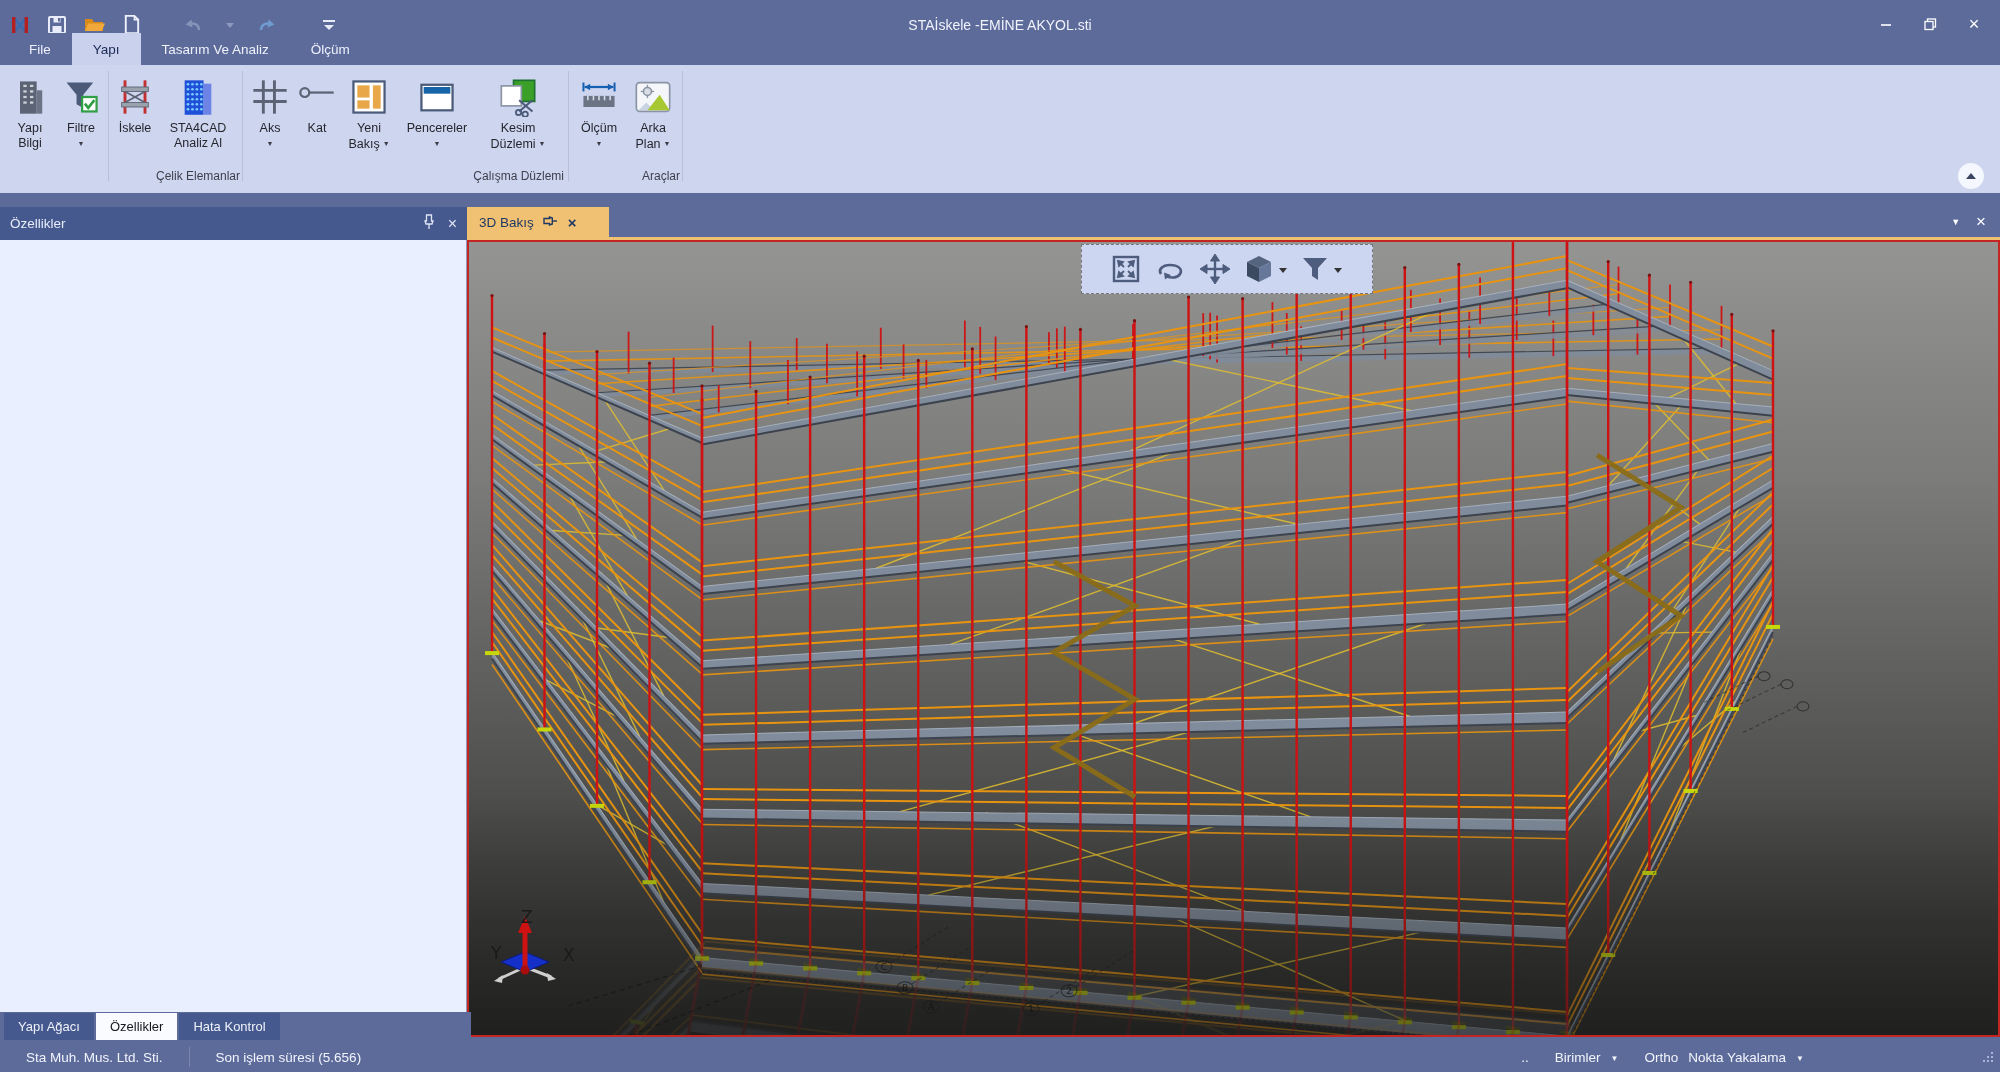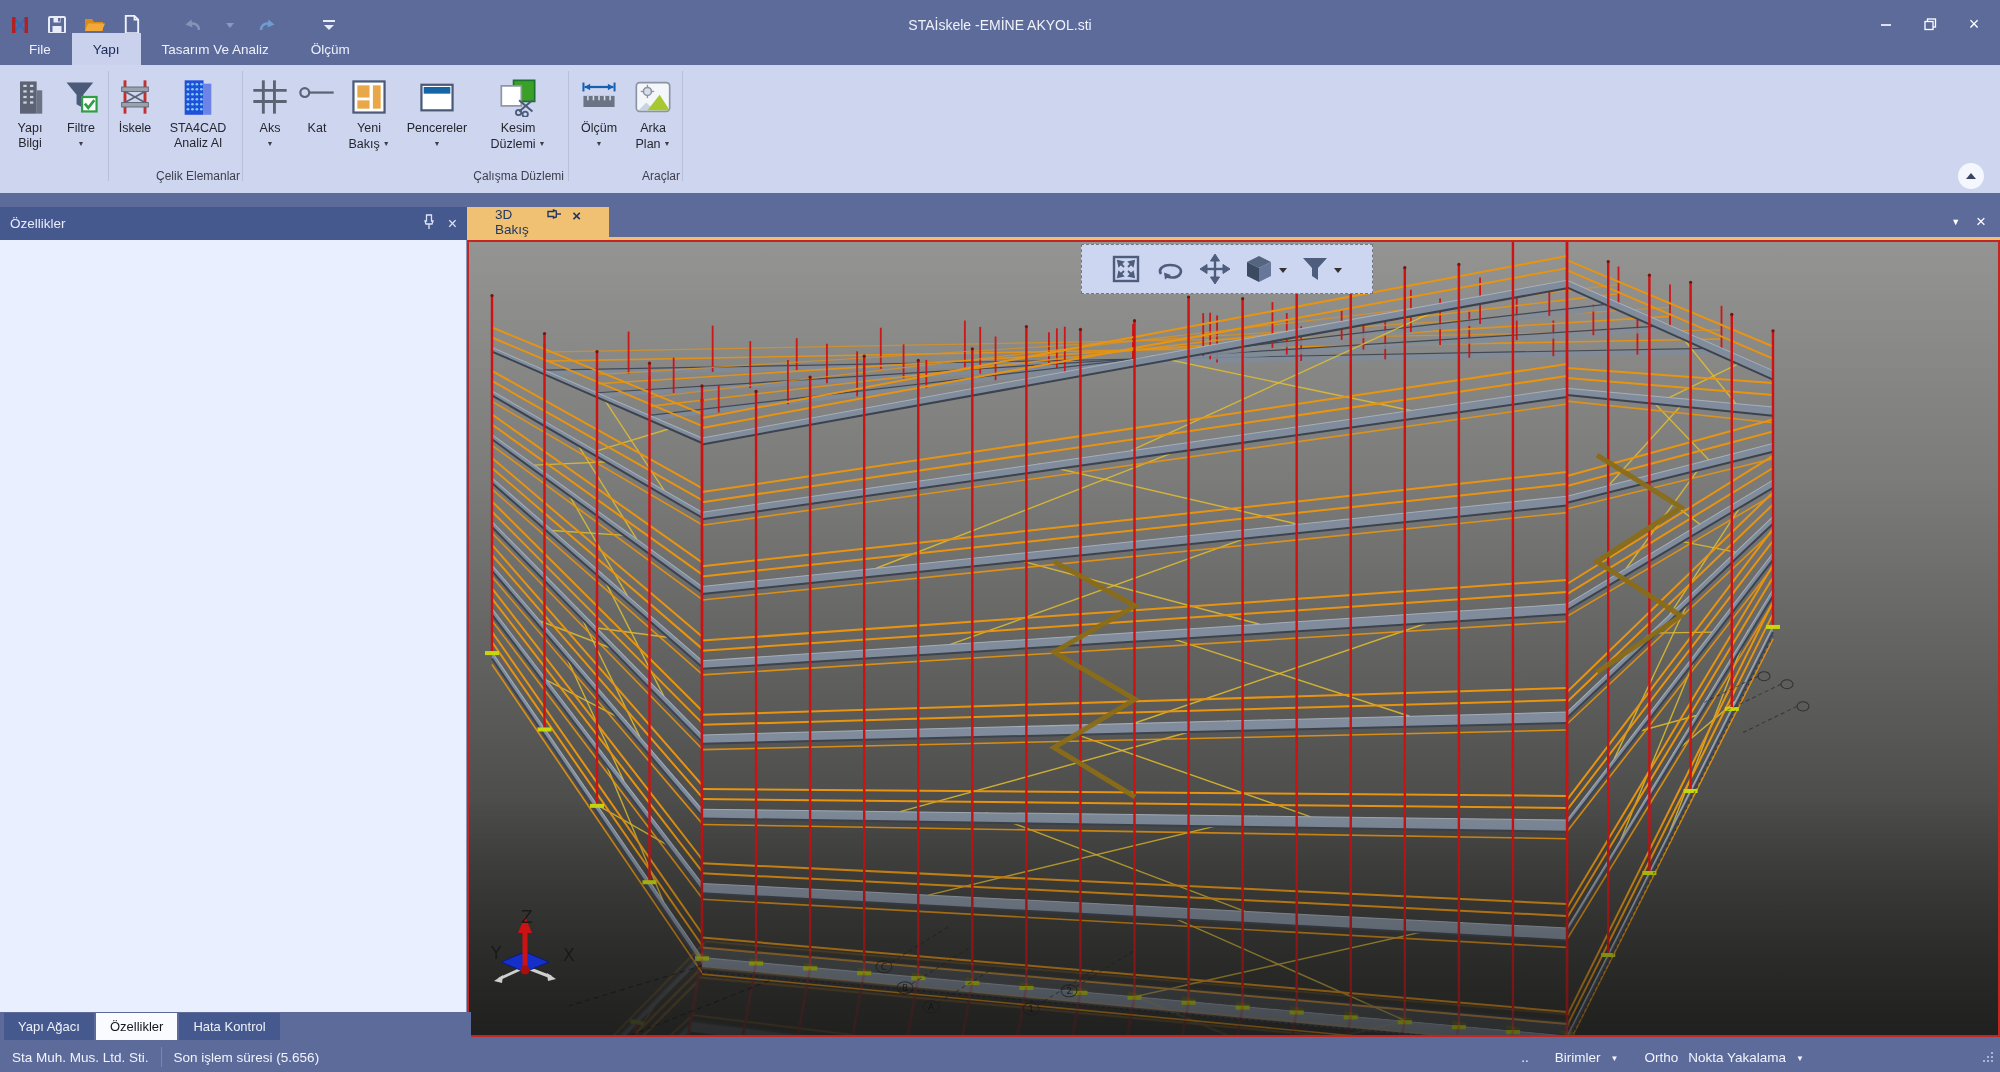--- a/index.html
+++ b/index.html
@@ -49,39 +49,39 @@
   .panel-body{position:absolute;left:0;top:240px;width:466px;height:772px;background:var(--panel-body-bg);border-right:1px solid #8e9aba}
 
   
   .bottom-tabs{position:absolute;left:0;top:1012px;width:467px;height:30px;background:var(--titlebar-bg);display:flex;gap:2px;padding-left:4px}
   .btab{height:27px;margin-top:1px;display:flex;align-items:center;padding:0 14px;font-size:13px;background:var(--panel-header-bg);color:#eef1fa}
   .btab.active{background:#fafbff;color:#16161f}
 
   
   .doc-tabbar{position:absolute;left:467px;top:207px;width:1533px;height:30px;background:var(--titlebar-bg);border-bottom:3px solid var(--doc-tab-bg)}
   .doc-tab{position:absolute;left:0;top:0;height:30px;width:142px;background:var(--doc-tab-bg);color:var(--doc-tab-text);
-           display:flex;align-items:flex-start;gap:9px;padding:0 28px;font-size:13.5px;box-sizing:border-box}
+           display:flex;align-items:center;gap:9px;padding:0 12px;font-size:13.5px;box-sizing:border-box}
   .doc-tab .tclose{font-size:15px;font-weight:bold;color:#1f3864}
   .tabbar-icons{position:absolute;right:14px;top:0;height:30px;display:flex;align-items:center;gap:16px;color:#fff}
   .tabbar-icons .tb-caret{font-size:9px}
   .tabbar-icons .tb-close{font-size:17px}
 
   
   .viewport{position:absolute;left:467px;top:240px;width:1529px;height:793px;border:2px solid var(--viewport-border);
             background:linear-gradient(180deg,#949492 0%,#7b7b79 30%,#575755 62%,#2a2a28 100%)}
   .viewport svg.model{position:absolute;left:0;top:0;width:100%;height:100%}
   .vp-toolbar{position:absolute;left:612px;top:2px;width:292px;height:50px;background:#cdd6f0;border:1px dashed #76767a;
               display:flex;align-items:center;justify-content:center;gap:12px;box-sizing:border-box}
   .vp-toolbar .vbtn{display:flex;align-items:center;gap:3px}
   .axis-triad{position:absolute;left:20px;bottom:28px}
 
   
   .statusbar{position:absolute;left:0;top:1042px;width:2000px;height:30px;background:var(--status-bg);color:#f2f4fb;font-size:13.5px}
   .sb-left{position:absolute;left:0;top:0;height:30px;display:flex;align-items:center}
-  .sb-item{padding:0 12px}
+  .sb-item{padding:0 26px}
   .sb-div{width:1px;height:20px;background:#7a86ad}
   .sb-right{position:absolute;right:196px;top:0;height:30px;display:flex;align-items:center;gap:10px}
   .sb-caret{font-size:8px;padding-top:2px}
   .sb-gap{width:6px}
   .resize-grip{position:absolute;right:6px;bottom:5px}
 </style>
 </head>
 <body>
 
 <div class="titlebar">

